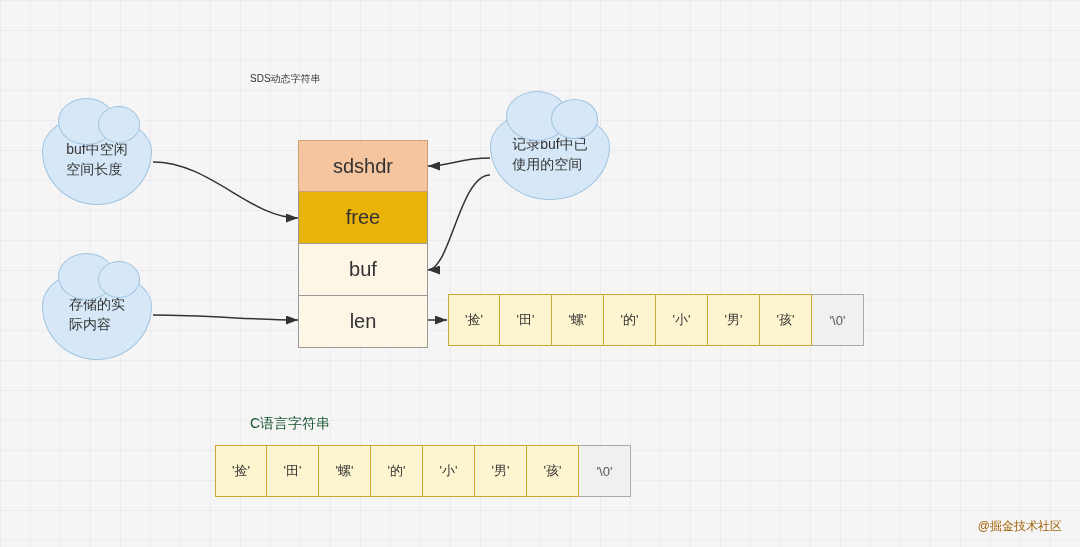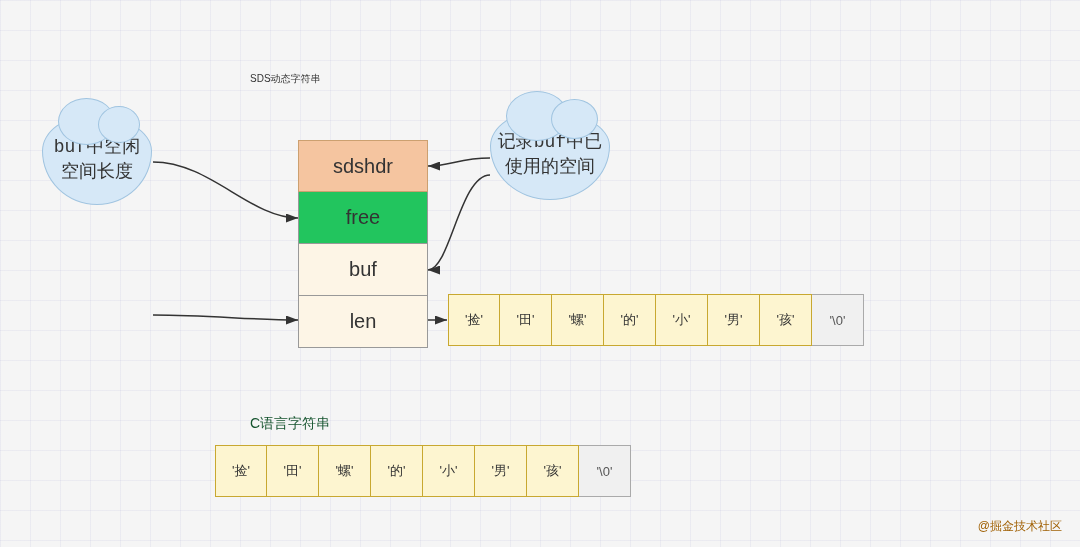--- a/index.html
+++ b/index.html
@@ -33,25 +33,24 @@
 
     
     .cloud {
       position: absolute;
       background: #d6e8f7;
       border: 1.5px solid #a0c4e0;
       border-radius: 50%;
       display: flex;
       align-items: center;
       justify-content: center;
-      text-align: center;
-      font-size: 18px;
+      text-align: left;
+      font-size: 14px;
       color: #333;
       line-height: 1.4;
-      font-family: Liberation Mono, monospace;
     }
 
     .cloud::before,
     .cloud::after {
       content: '';
       position: absolute;
       background: #d6e8f7;
       border: 1.5px solid #a0c4e0;
       border-radius: 50%;
     }
@@ -142,21 +141,21 @@
       background: #fff;
       position: relative;
     }
 
     .sds-cell.sdshdr {
       background: #f5c5a0;
       border-color: #cca070;
     }
 
     .sds-cell.free {
-      background: #22c55e;
+      background: #eab308;
       border-top: none;
       text-align: right;
     }
 
     .sds-cell.len {
       background: #fdf5e6;
       border-top: none;
     }
 
     .sds-cell.buf {
@@ -262,20 +261,23 @@
   <div class="sds-title">SDS动态字符串</div>
 
   <div class="cloud cloud-free-space">
     <span>buf中空闲<br>空间长度</span>
   </div>
 
   <div class="cloud cloud-used-space">
     <span>记录buf中已<br>使用的空间</span>
   </div>
 
+  <div class="cloud cloud-actual-content">
+    <span>存储的实<br>际内容</span>
+  </div>
 
   <div class="sds-box">
     <div class="sds-cell sdshdr">sdshdr</div>
     <div class="sds-cell free">free</div>
     <div class="sds-cell buf">buf</div>
     <div class="sds-cell len">len</div>
   </div>
 
   <div class="char-row">
     <div class="char-cell">'捡'</div>

